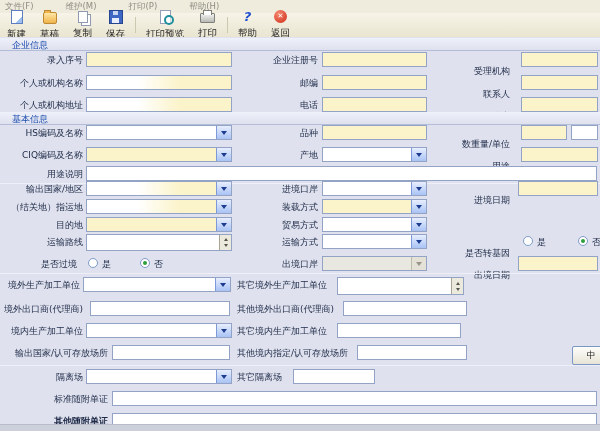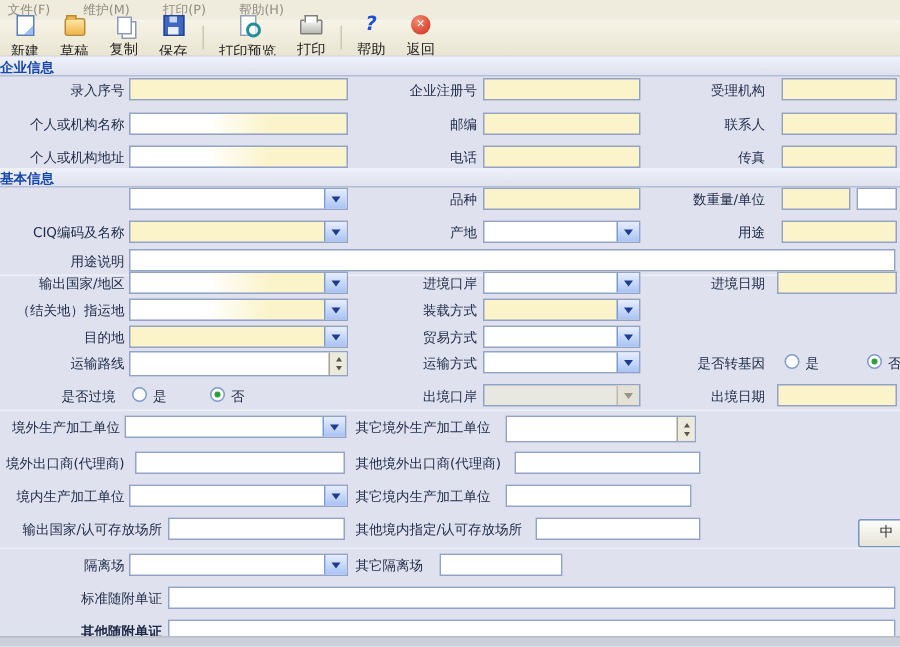--- a/index.html
+++ b/index.html
@@ -1,20 +1,20 @@
 <!DOCTYPE html>
 <html><head>
 <meta charset="utf-8">
 <style>
   html,body{margin:0;padding:0;}
   body{width:600px;height:431px;overflow:hidden;font-family:"DejaVu Sans","Liberation Sans",sans-serif;background:#dfe2ee;}
   #app{position:relative;width:600px;height:431px;background:#dfe2ee;}
 
   
-  .menubar{position:absolute;top:0;left:0;right:0;height:13px;background:#efecdd;display:flex;gap:22px;align-items:center;padding-left:5px;font-size:8.5px;color:#8f8e83;}
+  .menubar{position:absolute;top:0;left:0;right:0;height:13px;background:#efecdd;display:flex;gap:32px;align-items:center;padding-left:5px;font-size:8.5px;color:#8f8e83;}
   .menubar span{cursor:default;}
 
   
   .toolbar{position:absolute;top:13px;left:0;right:0;height:24px;background:linear-gradient(#f7f4e8,#e9e5d1);border-bottom:1px solid #cfcab4;display:flex;align-items:center;font-size:9.5px;color:#222;}
   .tbtn{display:flex;align-items:center;gap:4px;padding:2px 7px;cursor:pointer;white-space:nowrap;flex-direction:column;}
   .sep{width:1px;height:16px;background:#cdc8b0;margin:0 3px;}
   .ic{display:inline-block;position:relative;width:13px;height:13px;}
   .ic-new{width:10px;height:12px;background:linear-gradient(135deg,#ffffff 72%,#9ec0f0 72%);border:1px solid #5d7fc0;}
   .ic-draft{width:12px;height:10px;margin-top:2px;background:linear-gradient(#ffe7a6,#f0b44a);border:1px solid #bd8a33;border-radius:2px;}
   .ic-draft::before{content:"";position:absolute;top:-3px;left:0;width:5px;height:2px;background:#f0b44a;border:1px solid #bd8a33;border-bottom:none;}
@@ -26,21 +26,21 @@
   .ic-preview::after{content:"";position:absolute;right:-4px;bottom:-2px;width:6px;height:6px;border:2px solid #1f8f9c;border-radius:50%;background:rgba(255,255,255,.6);}
   .ic-print{width:13px;height:8px;margin-top:3px;background:linear-gradient(#f2f2f0,#b9b9b4);border:1px solid #80807a;border-radius:1px;}
   .ic-print::before{content:"";position:absolute;top:-4px;left:2px;width:7px;height:4px;background:#fff;border:1px solid #80807a;border-bottom:none;}
   .ic-help{color:#1f4fd0;font-weight:bold;font-size:13px;line-height:13px;width:10px;text-align:center;}
   .ic-help::after{content:"?";}
   .ic-back{width:13px;height:13px;border-radius:50%;background:radial-gradient(circle at 35% 30%,#f58a70,#ce2a17);color:#fff;font-size:7px;line-height:13px;text-align:center;font-weight:bold;}
   .ic-back::after{content:"✕";}
 
   
   .form{position:absolute;top:37px;left:0;right:0;bottom:0;background:#dfe2ee;font-size:9px;color:#1d2947;}
-  .sechdr{position:absolute;left:0;right:0;height:13px;padding:1px 0 0 0;font-weight:bold;color:#1748ad;background:linear-gradient(#eef1fa,#dfe2ee);border-bottom:1px solid #b4bdd8;box-sizing:border-box;}
+  .sechdr{position:absolute;left:0;right:0;height:13px;padding:1px 0 0 12px;font-weight:normal;color:#1748ad;background:linear-gradient(#eef1fa,#dfe2ee);border-bottom:1px solid #b4bdd8;box-sizing:border-box;}
   .row{position:absolute;left:0;right:0;height:20px;}
   .lbl{position:absolute;top:3px;text-align:right;white-space:nowrap;color:#1d2947;}
   .lbl.ll{text-align:left;}
   .fld{position:absolute;top:1px;height:15px;background:#fff;border:1px solid #93a3c6;box-sizing:border-box;}
   .fld.yellow{background:#fbf3c9;}
   .fld.part{background:linear-gradient(90deg,#ffffff 35%,#fbf3c9 65%);}
   .fld.dis{background:#e9e8e0;}
   .ddbtn{position:absolute;top:0;right:0;bottom:0;width:14px;background:linear-gradient(#e7eeff,#a9c3f4);border-left:1px solid #7e99d8;display:flex;align-items:center;justify-content:center;}
   .ddbtn::after{content:"";width:0;height:0;border:3px solid transparent;border-top:4px solid #1d3c8f;margin-top:4px;}
   .ddbtn.dis{background:#e4e2d6;border-left-color:#bdbbac;}
@@ -52,21 +52,21 @@
   .radio.sel::after{content:"";position:absolute;left:2px;top:2px;width:4px;height:4px;border-radius:50%;background:#2f9e3f;}
   .rlbl{position:absolute;top:3px;white-space:nowrap;}
   .hline{position:absolute;left:0;right:0;height:1px;background:#edf0f8;}
   .band{position:absolute;left:0;right:0;top:387px;height:38px;background:#e9ecf5;}
   .btn-mid{position:absolute;top:2px;left:572px;width:38px;height:19px;background:linear-gradient(#fdfdfa,#e7e4d6);border:1px solid #7a96c2;border-radius:2px;font-size:9px;text-align:center;line-height:17px;color:#222;box-sizing:border-box;}
   .bottomstrip{position:absolute;left:0;right:0;bottom:0;height:6px;background:#ccd0db;border-top:1px solid #b8bcc9;}
 
   
   .l1{left:0;width:83px;}
   .lm{left:235px;width:83px;}
-  .lr{left:430px;width:80px;}
+  .lr{left:430px;width:80px;margin-top:11px;}
 </style>
 </head>
 <body>
 
 <div id="app">
 
   <div class="menubar">
     <span>文件(F)</span>
     <span>维护(M)</span>
     <span>打印(P)</span>
@@ -135,20 +135,21 @@
       <span class="fld part" style="left:86px;width:146px;"></span>
       <span class="lbl lm">电话</span>
       <span class="fld yellow" style="left:322px;width:105px;"></span>
       <span class="lbl lr">传真</span>
       <span class="fld yellow" style="left:521px;width:77px;"></span>
     </div>
 
     <div class="sechdr" style="top:75px;">基本信息</div>
 
     <div class="row" style="top:87px;">
+      <span class="lbl l1">HS编码及名称</span>
       <span class="fld" style="left:86px;width:146px;">
           <i class="ddbtn"></i>
         </span>
       <span class="lbl lm">品种</span>
       <span class="fld yellow" style="left:322px;width:105px;"></span>
       <span class="lbl lr">数重量/单位</span>
       <span class="fld yellow" style="left:521px;width:46px;"></span>
       <span class="fld" style="left:571px;width:27px;"></span>
     </div>
     <div class="row" style="top:109px;">

